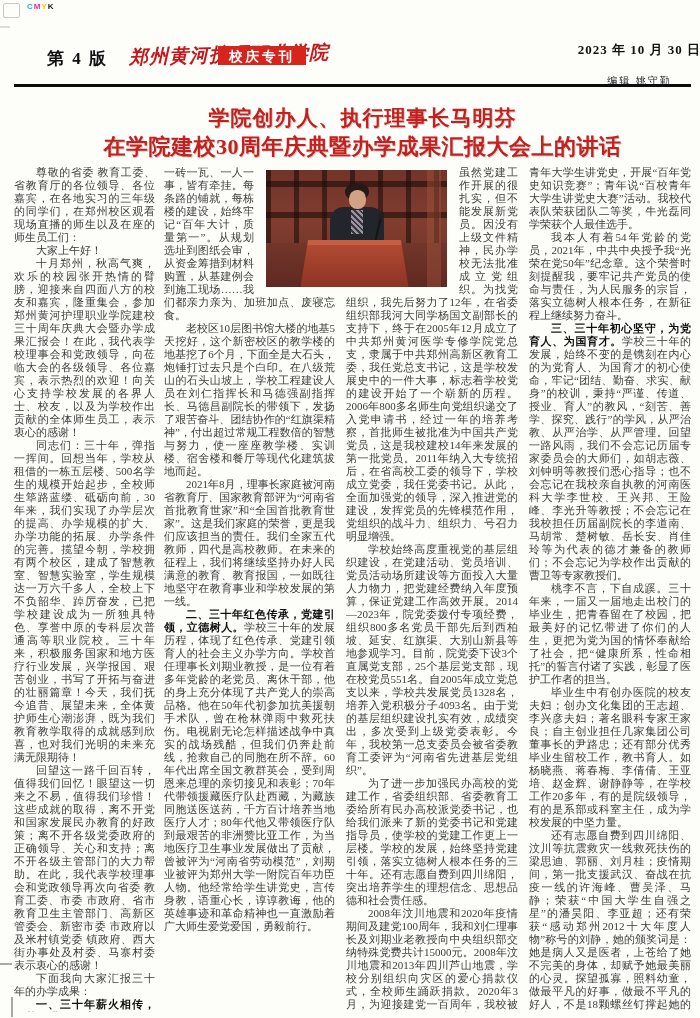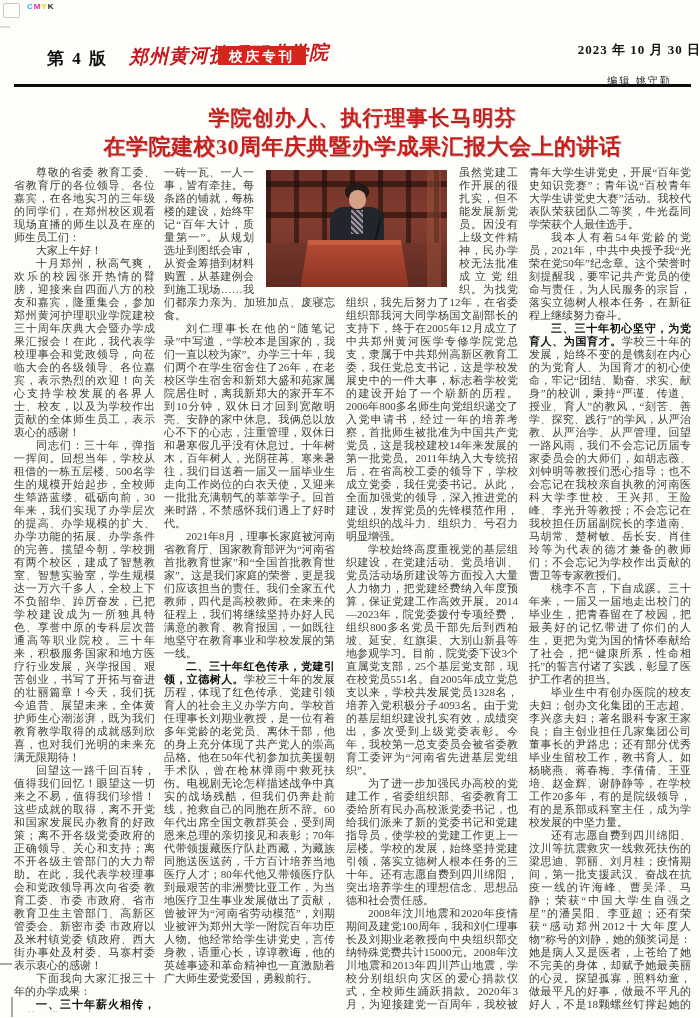--- a/index.html
+++ b/index.html
@@ -88,21 +88,21 @@
       <p class="para">大家上午好！</p>
       <p class="para">十月郑州，秋高气爽，欢乐的校园张开热情的臂膀，迎接来自四面八方的校友和嘉宾，隆重集会，参加郑州黄河护理职业学院建校三十周年庆典大会暨办学成果汇报会！在此，我代表学校理事会和党政领导，向莅临大会的各级领导、各位嘉宾，表示热烈的欢迎！向关心支持学校发展的各界人士、校友，以及为学校作出贡献的全体师生员工，表示衷心的感谢！</p>
       <p class="para">同志们：三十年，弹指一挥间。回想当年，学校从租借的一栋五层楼、500名学生的规模开始起步，全校师生筚路蓝缕、砥砺向前，30年来，我们实现了办学层次的提高、办学规模的扩大、办学功能的拓展、办学条件的完善。揽望今朝，学校拥有两个校区，建成了智慧教室、智慧实验室，学生规模达一万六千多人，全校上下不负韶华、踔厉奋发，已把学校建设成为一所独具特色、享誉中原的专科层次普通高等职业院校。三十年来，积极服务国家和地方医疗行业发展，兴学报国、艰苦创业，书写了开拓与奋进的壮丽篇章！今天，我们抚今追昔、展望未来，全体黄护师生心潮澎湃，既为我们教育教学取得的成就感到欣喜，也对我们光明的未来充满无限期待！</p>
       <p class="para">回望这一路千回百转，值得我们回忆！眼望这一切来之不易，值得我们珍惜！这些成就的取得，离不开党和国家发展民办教育的好政策；离不开各级党委政府的正确领导、关心和支持；离不开各级主管部门的大力帮助。在此，我代表学校理事会和党政领导再次向省委 教育工委、市委 市政府、省市教育卫生主管部门、高新区管委会、新密市委 市政府以及米村镇党委 镇政府、西大街办事处及村委、马寨村委表示衷心的感谢！</p>
       <p class="para">下面我向大家汇报三十年的办学成果：</p>
       <p class="para"><b class="lead">一、三十年薪火相传，艰苦创业，教育报国。</b>上世纪八九十年代，我国广大城镇乡村普遍存在“看病难”的突出问题，医护人员极度缺乏，满足不了行业的需求。由于高考录取率非常低，千军万马过“独木桥”，大量高中毕业生处于求学无门的困境。当时就想，如果能培养更多的医护人才，改善城乡的医疗状况，可以为高考落榜生创造上学的机会，于是，办一所医护学校的想法便油然而生。</p>
     </div>
   <div class="col c2">
     <div class="wrap-spacer ws-right"></div>
   <p class="para noindent">一砖一瓦、一人一事，皆有牵挂。每条路的铺就，每栋楼的建设，始终牢记“百年大计，质量第一”。从规划选址到图纸会审，从资金筹措到材料购置，从基建例会到施工现场……我们都亲力亲为、加班加点、废寝忘食。</p>
-      <p class="para">刘仁理事长在他的“随笔记录”中写道，“学校本是国家的，我们一直以校为家”。办学三十年，我们两个在学生宿舍住了26年，在老校区学生宿舍和新郑大盛和苑家属院居住时，离我新郑大的家开车不到10分钟，双休日才回到宽敞明亮、安静的家中休息。我俩总以放心不下的心志，注重管理，双休日和暑寒假几乎没有休息过。十年树木，百年树人，光阴荏苒、寒来暑往，我们目送着一届又一届毕业生走向工作岗位的白衣天使，又迎来一批批充满朝气的莘莘学子。回首来时路，不禁感怀我们遇上了好时代。</p>
+      <p class="para">老校区10层图书馆大楼的地基5天挖好，这个新密校区的教学楼的地基挖了6个月，下面全是大石头，炮锤打过去只是个白印。在八级荒山的石头山坡上，学校工程建设人员在刘仁指挥长和马德强副指挥长、马德昌副院长的带领下，发扬了艰苦奋斗、团结协作的“红旗渠精神”，付出超过常规工程数倍的智慧与努力，使一座座教学楼、实训楼、宿舍楼和餐厅等现代化建筑拔地而起。</p>
       <p class="para">2021年8月，理事长家庭被河南省教育厅、国家教育部评为“河南省首批教育世家”和“全国首批教育世家”。这是我们家庭的荣誉，更是我们应该担当的责任。我们全家五代教师，四代是高校教师。在未来的征程上，我们将继续坚持办好人民满意的教育、教育报国，一如既往地坚守在教育事业和学校发展的第一线。</p>
       <p class="para"><b class="lead">二、三十年红色传承，党建引领，立德树人。</b>学校三十年的发展历程，体现了红色传承、党建引领育人的社会主义办学方向。学校首任理事长刘期业教授，是一位有着多年党龄的老党员、离休干部，他的身上充分体现了共产党人的崇高品格。他在50年代初参加抗美援朝手术队，曾在枪林弹雨中救死扶伤。电视剧无论怎样描述战争中真实的战场残酷，但我们仍奔赴前线，抢救自己的同胞在所不辞。60年代出席全国文教群英会，受到周恩来总理的亲切接见和表彰；70年代带领援藏医疗队赴西藏，为藏族同胞送医送药，千方百计培养当地医疗人才；80年代他又带领医疗队到最艰苦的非洲赞比亚工作，为当地医疗卫生事业发展做出了贡献，曾被评为“河南省劳动模范”，刘期业被评为郑州大学一附院百年功臣人物。他经常给学生讲党史，言传身教，语重心长，谆谆教诲，他的英雄事迹和革命精神也一直激励着广大师生爱党爱国，勇毅前行。</p>
     </div>
   <div class="col c3">
     <div class="wrap-spacer ws-left"></div>
   <p class="para noindent">虽然党建工作开展的很扎实，但不能发展新党员。因没有上级文件精神，民办学校无法批准成立党组织。为找党组织，我先后努力了12年，在省委组织部我河大同学杨国文副部长的支持下，终于在2005年12月成立了中共郑州黄河医学专修学院党总支，隶属于中共郑州高新区教育工委，我任党总支书记，这是学校发展史中的一件大事，标志着学校党的建设开始了一个崭新的历程。2006年800多名师生向党组织递交了入党申请书，经过一年的培养考察，首批师生被批准为中国共产党党员，这是我校建校14年来发展的第一批党员。2011年纳入大专统招后，在省高校工委的领导下，学校成立党委，我任党委书记。从此，全面加强党的领导，深入推进党的建设，发挥党员的先锋模范作用，党组织的战斗力、组织力、号召力明显增强。</p>
       <p class="para">学校始终高度重视党的基层组织建设，在党建活动、党员培训、党员活动场所建设等方面投入大量人力物力，把党建经费纳入年度预算，保证党建工作高效开展。2014—2023年，院党委拨付专项经费，组织800多名党员干部先后到西柏坡、延安、红旗渠、大别山新县等地参观学习。目前，院党委下设3个直属党支部，25个基层党支部，现在校党员551名。自2005年成立党总支以来，学校共发展党员1328名，培养入党积极分子4093名。由于党的基层组织建设扎实有效，成绩突出，多次受到上级党委表彰。今年，我校第一总支委员会被省委教育工委评为“河南省先进基层党组织”。</p>
       <p class="para">为了进一步加强民办高校的党建工作，省委组织部、省委教育工委给所有民办高校派党委书记，也给我们派来了新的党委书记和党建指导员，使学校的党建工作更上一层楼。学校的发展，始终坚持党建引领，落实立德树人根本任务的三十年。还有志愿自费到四川绵阳，突出培养学生的理想信念、思想品德和社会责任感。</p>
       <p class="para">2008年汶川地震和2020年疫情期间及建党100周年，我和刘仁理事长及刘期业老教授向中央组织部交纳特殊党费共计15000元。2008年汶川地震和2013年四川芦山地震，学校分别组织向灾区的爱心捐款仪式，全校师生踊跃捐款。2020年3月，为迎接建党一百周年，我校被河南省教育厅推荐到教育部，作为全国大学生党史知识竞答大会河南高校代表之一，我们在全校大学生中开展党史竞答比赛，评比出的优秀选手牛光磊与郑州大学、河南大学一起奔赴中央电视台参加全国100名</p>
     </div>

